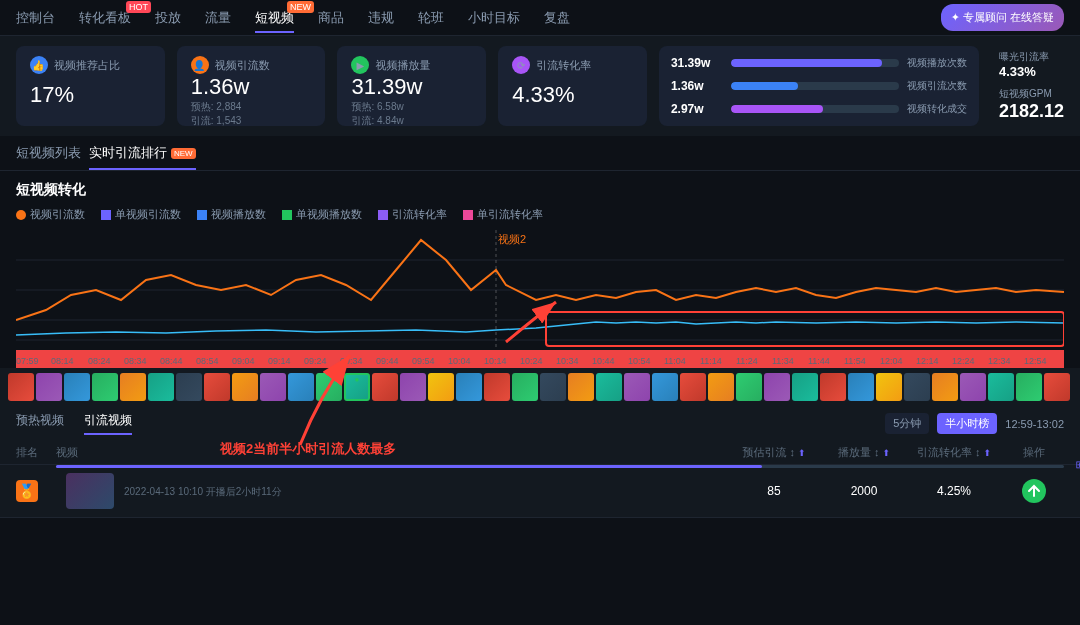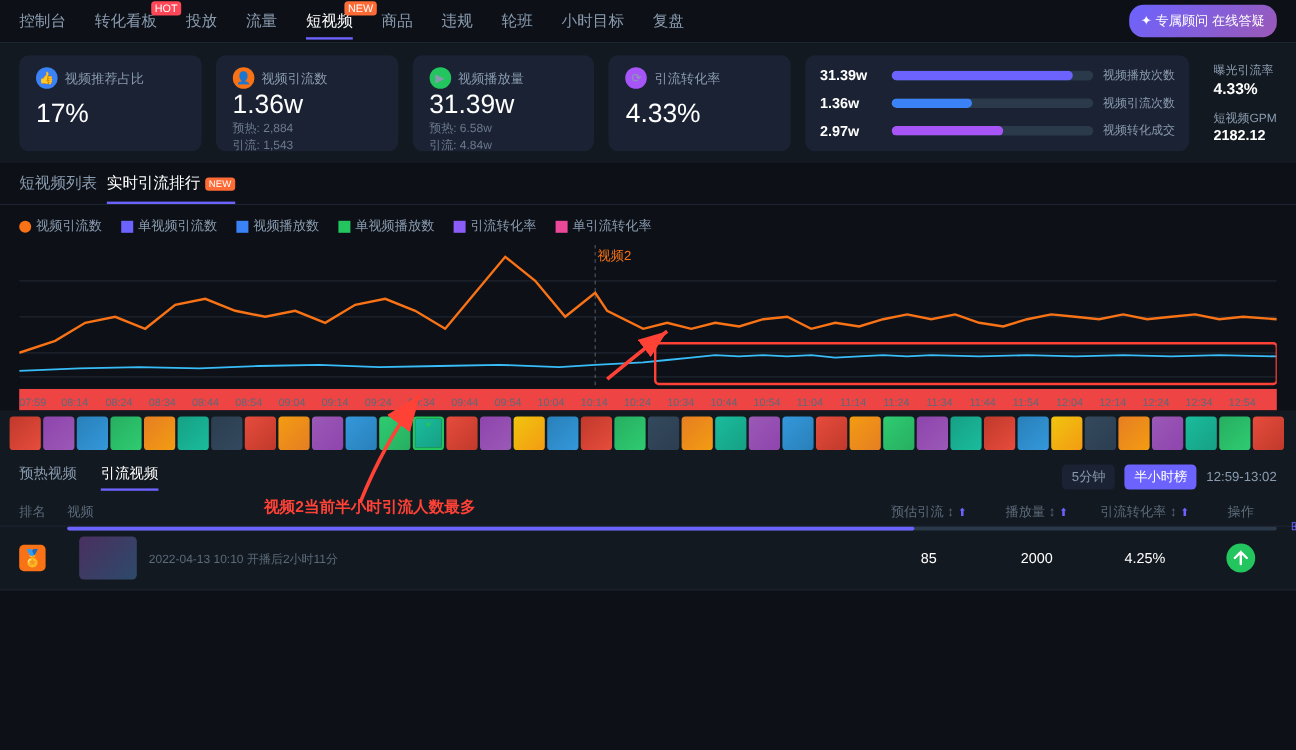--- a/index.html
+++ b/index.html
@@ -421,36 +421,37 @@
         <span style="color:#8a9bb0;font-size:10px;">视频转化成交</span>
       </div>
     </div>
     <div style="display:flex;flex-direction:column;justify-content:space-around;padding-left:8px;">
       <div>
         <div style="color:#8a9bb0;font-size:10px;">曝光引流率</div>
         <div style="color:#fff;font-size:13px;font-weight:bold;">4.33%</div>
       </div>
       <div>
         <div style="color:#8a9bb0;font-size:10px;">短视频GPM</div>
-        <div style="color:#fff;font-size:12px;font-weight:bold;">2182.12</div>
+        <div style="color:#fff;font-size:18px;font-weight:bold;">2182.12</div>
       </div>
     </div>
   </div>
 
   <div class="tabs-bar">
     <div class="tab-item">
       <span>短视频列表</span>
     </div>
     <div class="tab-item active">
       <span>实时引流排行</span>
       <span class="new-tag">NEW</span>
     </div>
   </div>
 
   <div class="chart-section">
+    <div class="section-title">短视频转化</div>
     <div class="legend">
       <div class="legend-item">
         <div class="legend-dot" style="background:#f97316;"></div>
         <span>视频引流数</span>
       </div>
       <div class="legend-item">
         <div class="legend-square" style="background:#6c63ff;"></div>
         <span>单视频引流数</span>
       </div>
       <div class="legend-item">

